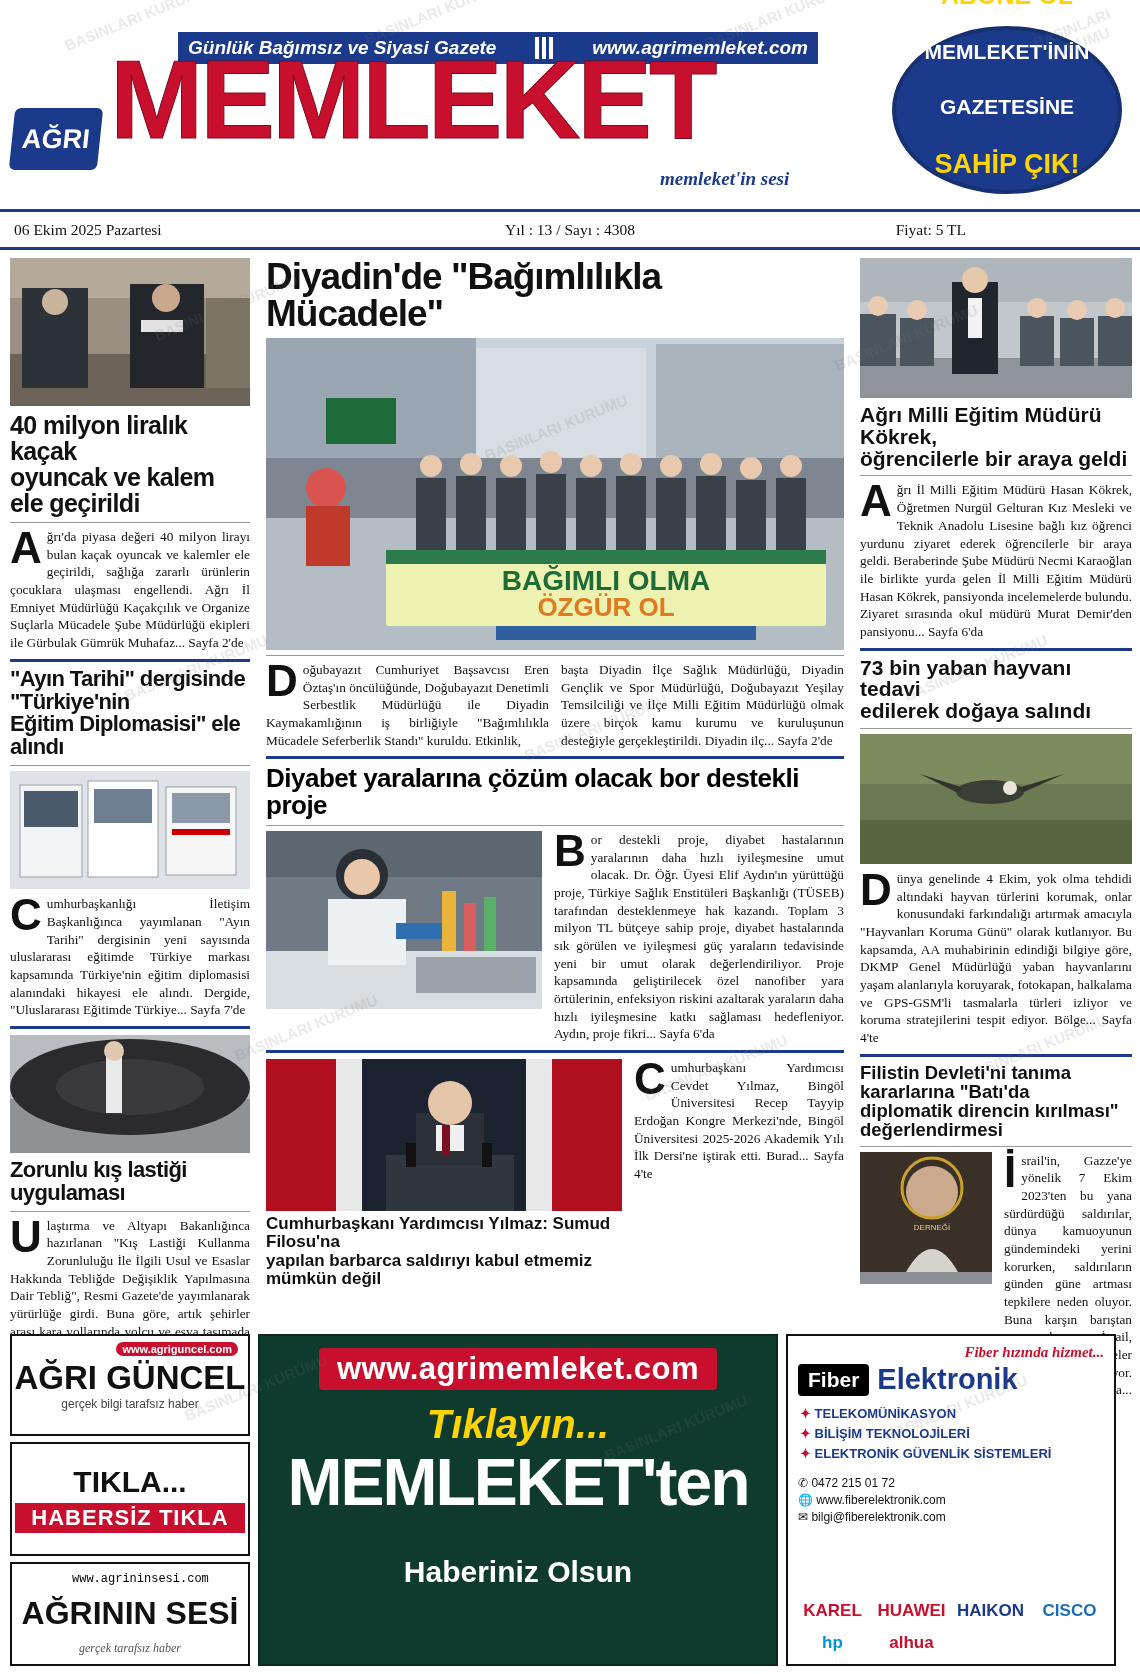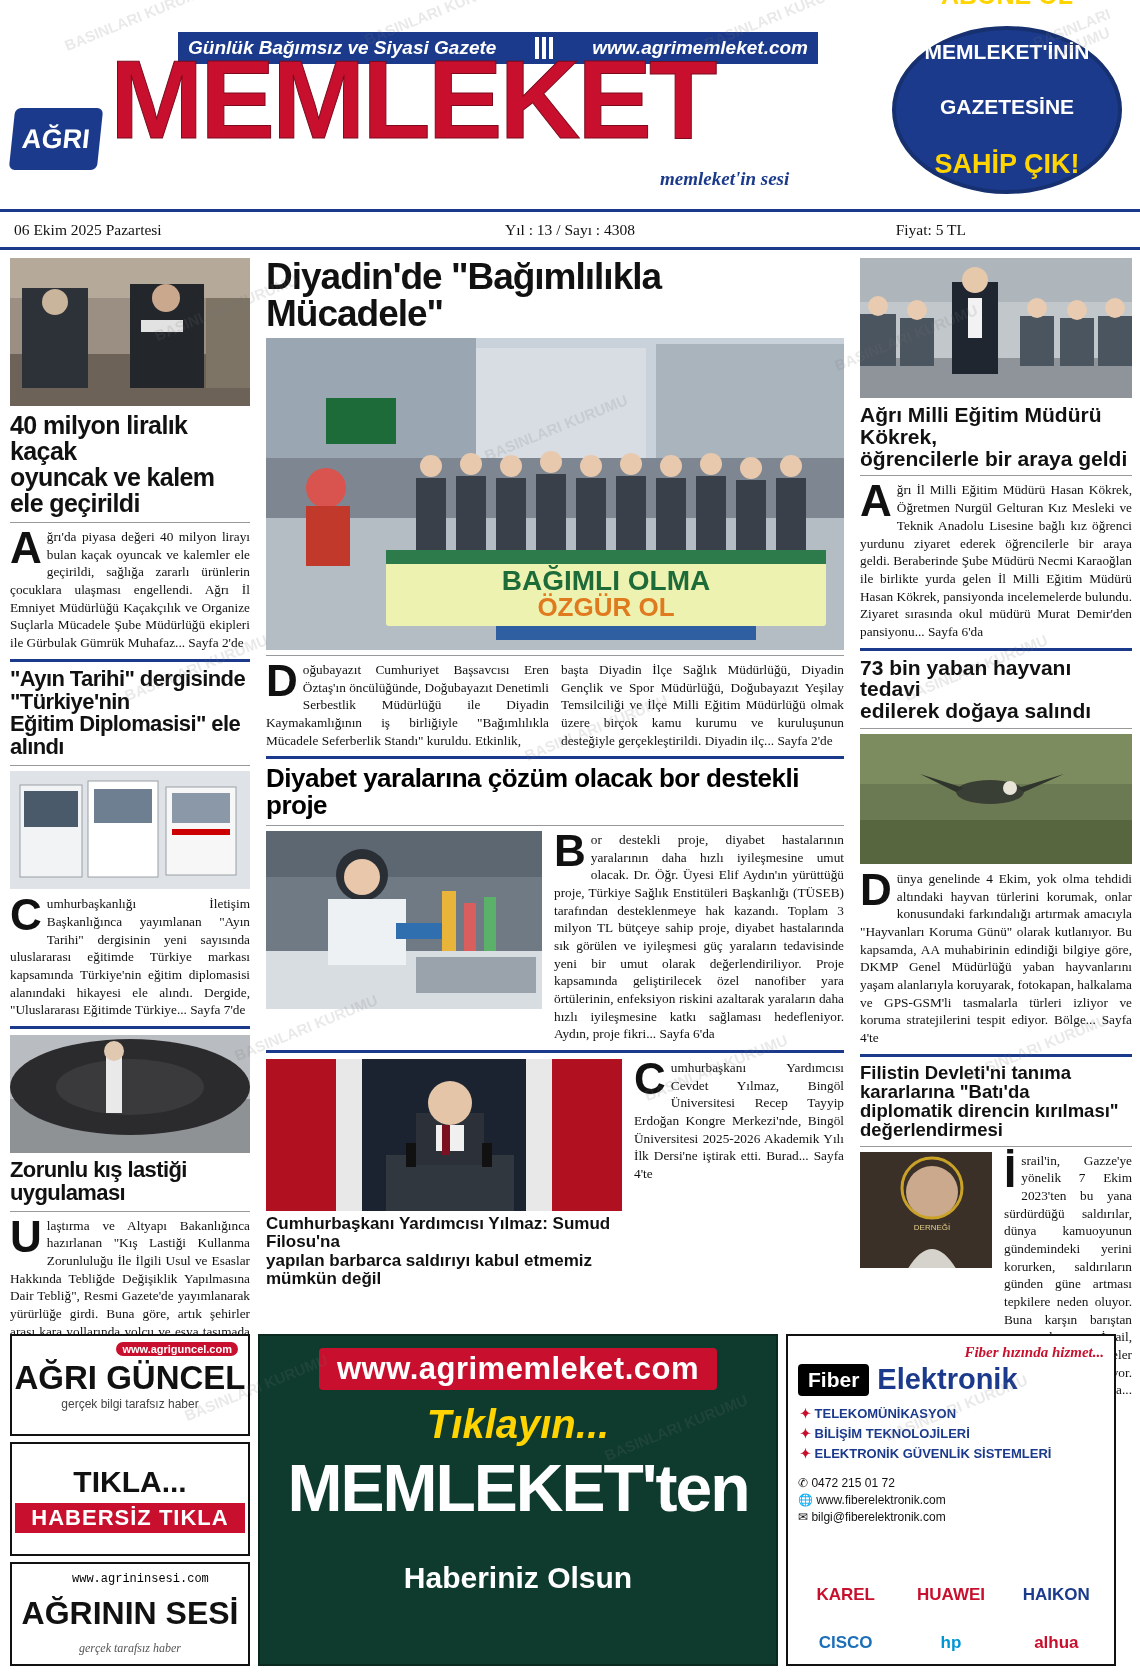--- a/index.html
+++ b/index.html
@@ -184,21 +184,21 @@
   .ad-big .bar {
     background: #c8102e; color: #fff; font-family: "Liberation Sans", sans-serif;
     font-weight: bold; font-size: 31px; padding: 3px 18px; border-radius: 4px; letter-spacing: 0.5px;
   }
   .ad-big .tik {
     color: #ffd400; font-family: "Liberation Sans", sans-serif; font-style: italic;
     font-weight: bold; font-size: 40px; margin-top: 12px;
   }
   .ad-big .mem {
     color: #fff; font-family: "Liberation Sans", sans-serif; font-weight: bold;
-    font-size: 66px; letter-spacing: -2px; line-height: 1; margin-top: 8px;
+    font-size: 66px; letter-spacing: -2px; line-height: 1; margin-top: 2px;
   }
   .ad-big .hab {
     color: #fff; font-family: "Liberation Sans", sans-serif; font-weight: bold;
     font-size: 30px; margin-top: 40px;
   }
 
   .ad-fiber {
     height: 100%; border: 2px solid #111; background: #fff; padding: 8px 10px;
     display: flex; flex-direction: column;
   }
@@ -216,21 +216,21 @@
   }
   .ad-fiber ul { list-style: none; margin: 10px 0 0 2px; }
   .ad-fiber li {
     font-family: "Liberation Sans", sans-serif; font-weight: bold; font-size: 13px;
     color: #1b3a8c; margin-bottom: 5px;
   }
   .ad-fiber li::before { content: "✦ "; color: #c8102e; }
   .ad-fiber .contact { margin-top: 10px; font-family: "Liberation Sans", sans-serif; font-size: 12px; color: #111; }
   .ad-fiber .contact div { margin-bottom: 3px; }
   .ad-fiber .brands {
-    margin-top: auto; display: grid; grid-template-columns: 1fr 1fr 1fr; gap: 22px 10px;
+    margin-top: auto; display: grid; grid-template-columns: 1fr 1fr 1fr 1fr; gap: 6px 10px;
     font-family: "Liberation Sans", sans-serif; font-weight: bold; font-size: 17px;
   }
   .brand { display: flex; align-items: center; justify-content: center; height: 26px; }
 
   .caption-strip {
     background: #fff; font-family: "Liberation Sans", sans-serif; font-weight: bold;
     font-size: 17px; line-height: 1.08; color: #111; padding: 4px 0 0;
   }
 
   
@@ -537,21 +537,21 @@
 
       <hr class="hr-thick">
 
       <h2 class="headline" style="font-size:18.5px; margin:2px 0">
         <span>Filistin Devleti'ni tanıma kararlarına "Batı'da</span><br>
         <span>diplomatik direncin kırılması" değerlendirmesi</span>
       </h2>
       <hr class="hr-thin">
 
       <div class="two-col">
-        <div class="photo" style="height:116px; flex:0 0 132px">
+        <div class="photo" style="height:132px; flex:0 0 132px">
           <svg width="132" height="120" viewBox="0 0 132 120" preserveAspectRatio="none">
             <rect width="132" height="120" fill="#2a2420"></rect>
             <rect x="0" y="0" width="132" height="120" fill="#3a3028"></rect>
             <circle cx="72" cy="40" r="26" fill="#caa98c"></circle>
             <path d="M46 120 q26 -46 52 0 Z" fill="#d6d2cc"></path>
             <circle cx="72" cy="36" r="30" fill="none" stroke="#c9a227" stroke-width="3"></circle>
             <text x="72" y="78" font-family="Liberation Sans, sans-serif" font-size="8" fill="#e6cf8a" text-anchor="middle">DERNEĞİ</text>
           </svg>
         </div>
         <div>

